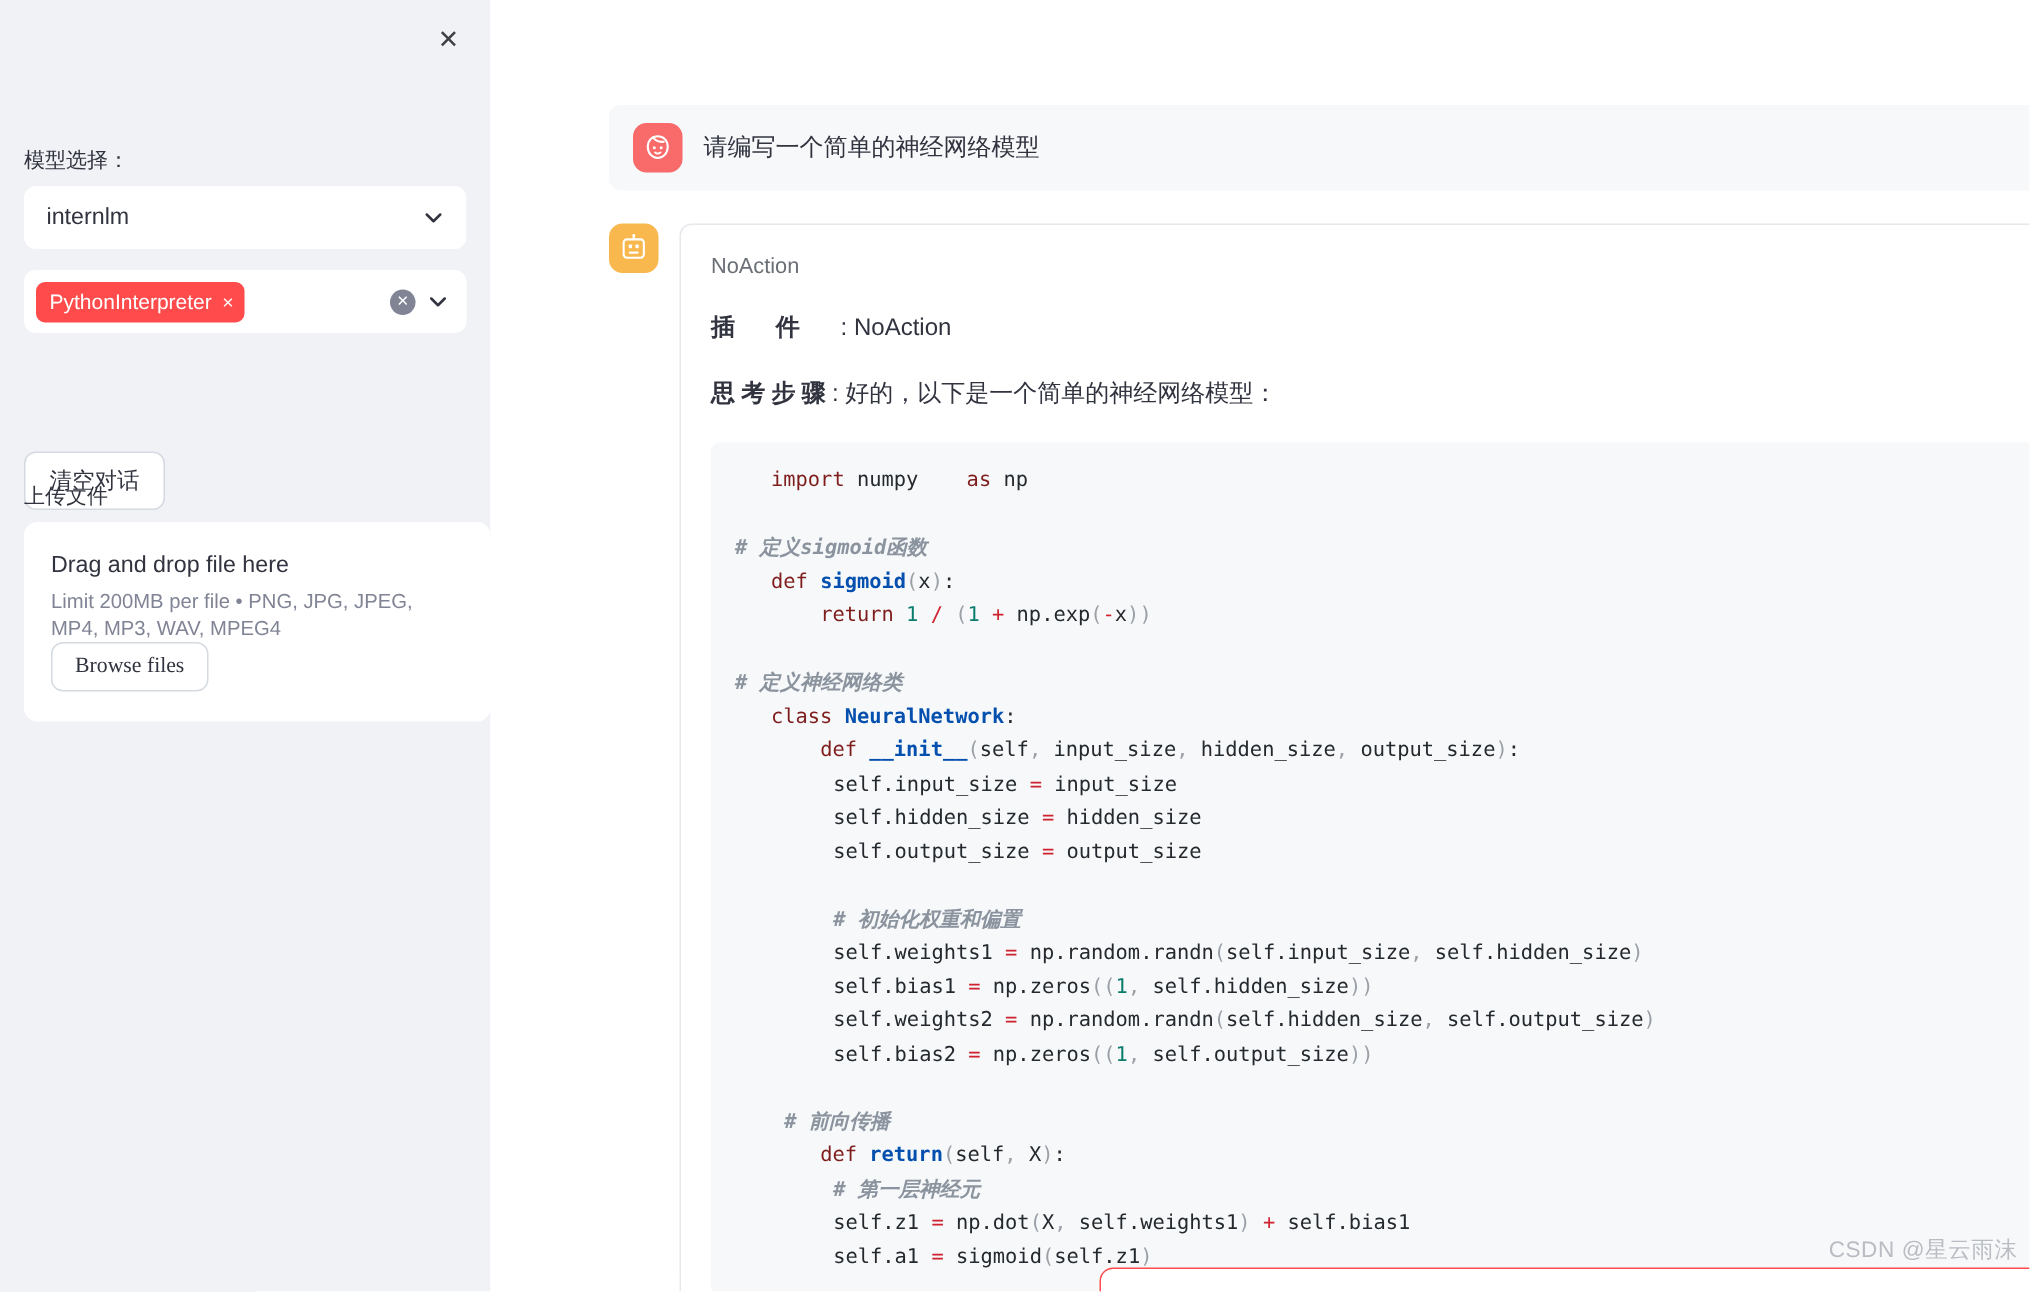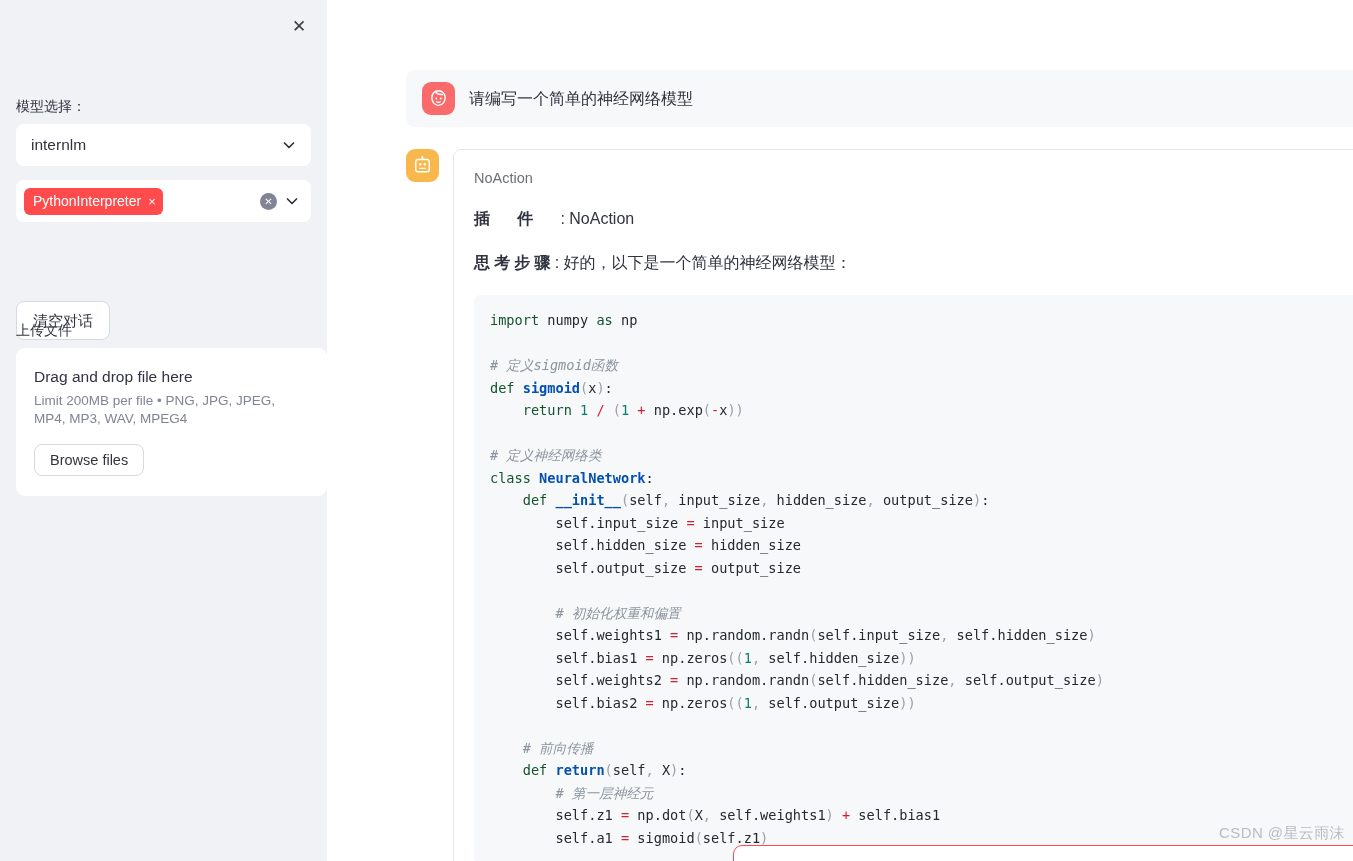--- a/index.html
+++ b/index.html
@@ -125,32 +125,31 @@
   }
   .upload-title {
     font-size: 15.5px;
     color: #31333f;
     margin-bottom: 6px;
   }
   .upload-limit {
     font-size: 13.5px;
     color: #808495;
     line-height: 1.32;
-    margin-bottom: 16px;
     max-width: 248px;
   }
   .browse-btn {
     background: #ffffff;
     border: 1px solid #d5d9e0;
     border-radius: 8px;
     padding: 7px 15px;
     font-size: 14.5px;
     color: #31333f;
     cursor: pointer;
-    font-family: Liberation Sans, sans-serif;
+    font-family: Liberation Serif, serif;
   }
 
   
   .main {
     flex: 1;
     height: 861px;
     position: relative;
     background: #ffffff;
     overflow: hidden;
     padding-left: 16px;
@@ -228,23 +227,23 @@
     overflow: hidden;
   }
   pre.code {
     font-family: "DejaVu Sans Mono", "Liberation Mono", monospace;
     font-size: 13.6px;
     line-height: 22.5px;
     color: #24292e;
     white-space: pre;
     margin: 0;
   }
-  .k  { color: #14532d; }            
+  .k  { color: #7f1d1d; margin-left: 24px; }            
   .fn { color: #0550ae; font-weight: bold; }  
-  .cm { color: #8b949e; font-style: italic; } 
+  .cm { color: #8b949e; font-style: italic; font-weight: bold; } 
   .nu { color: #0a7c6b; }            
   .op { color: #cf222e; }            
   .pl { color: #9aa0a6; }            
 
   
   .bottom-alert {
     position: absolute;
     left: 406px;
     bottom: -14px;
     width: 947px;

